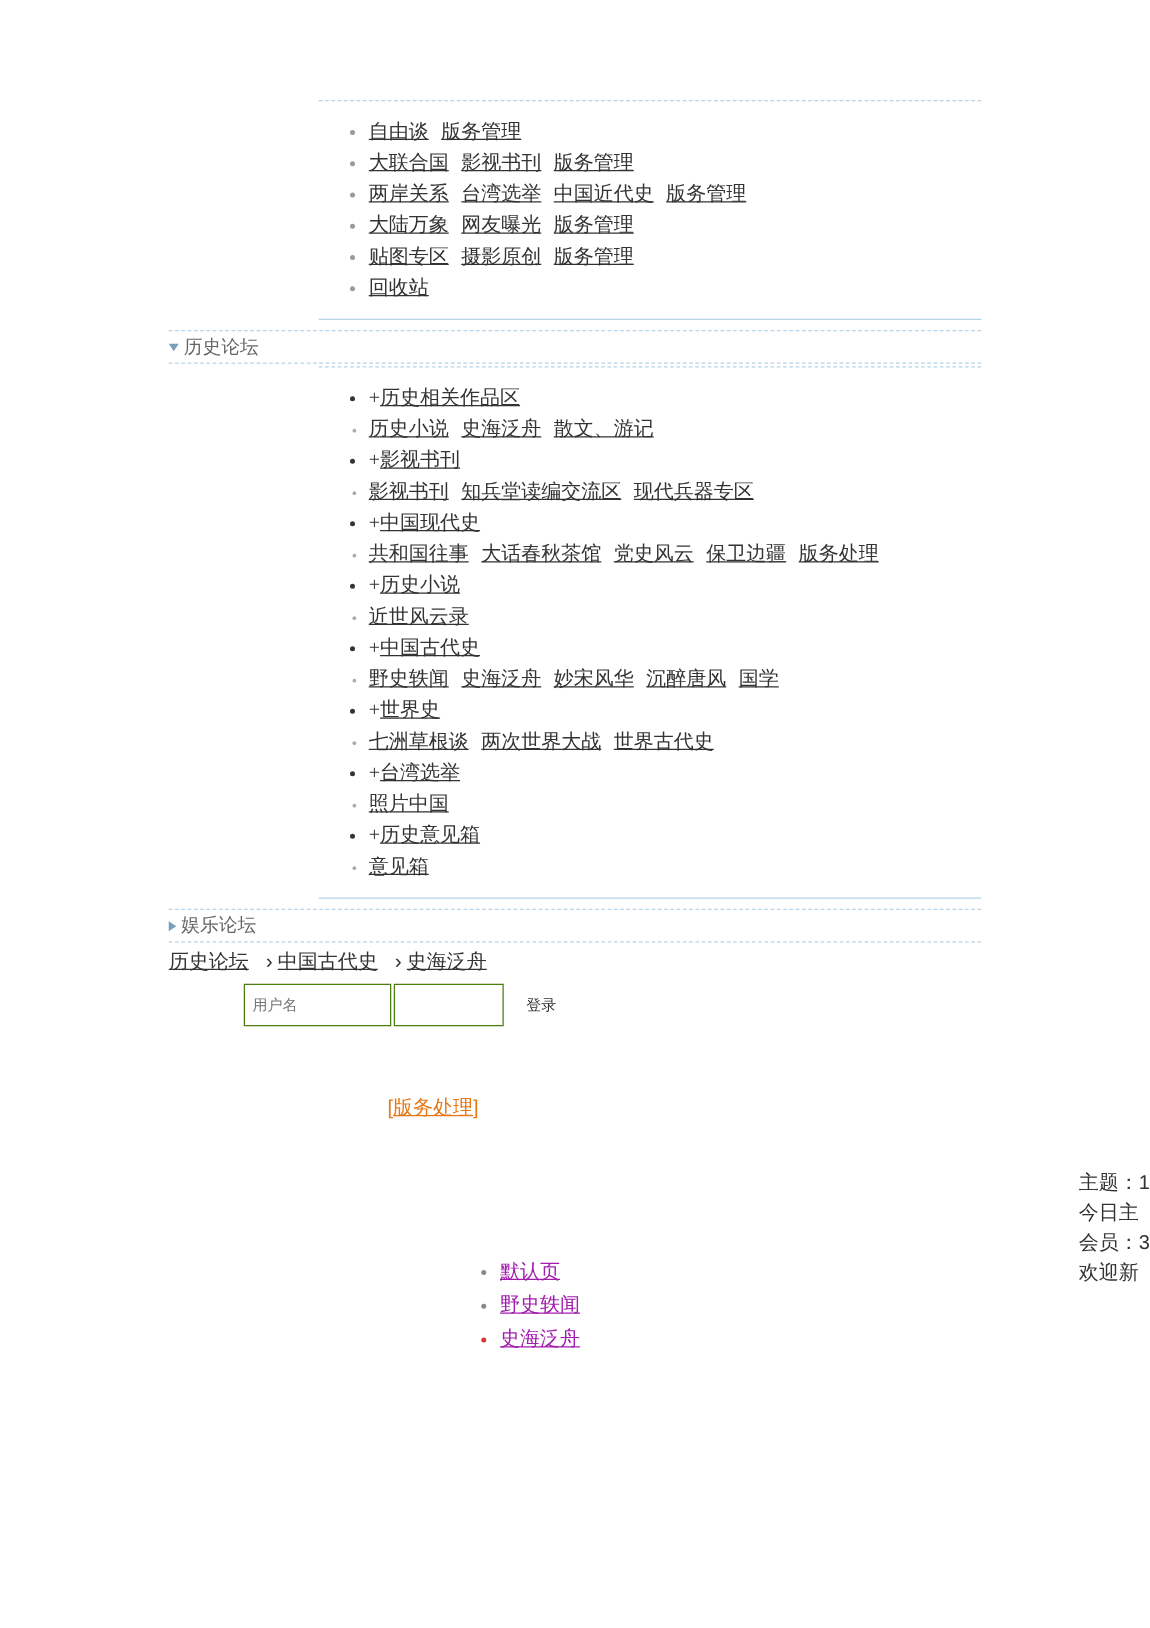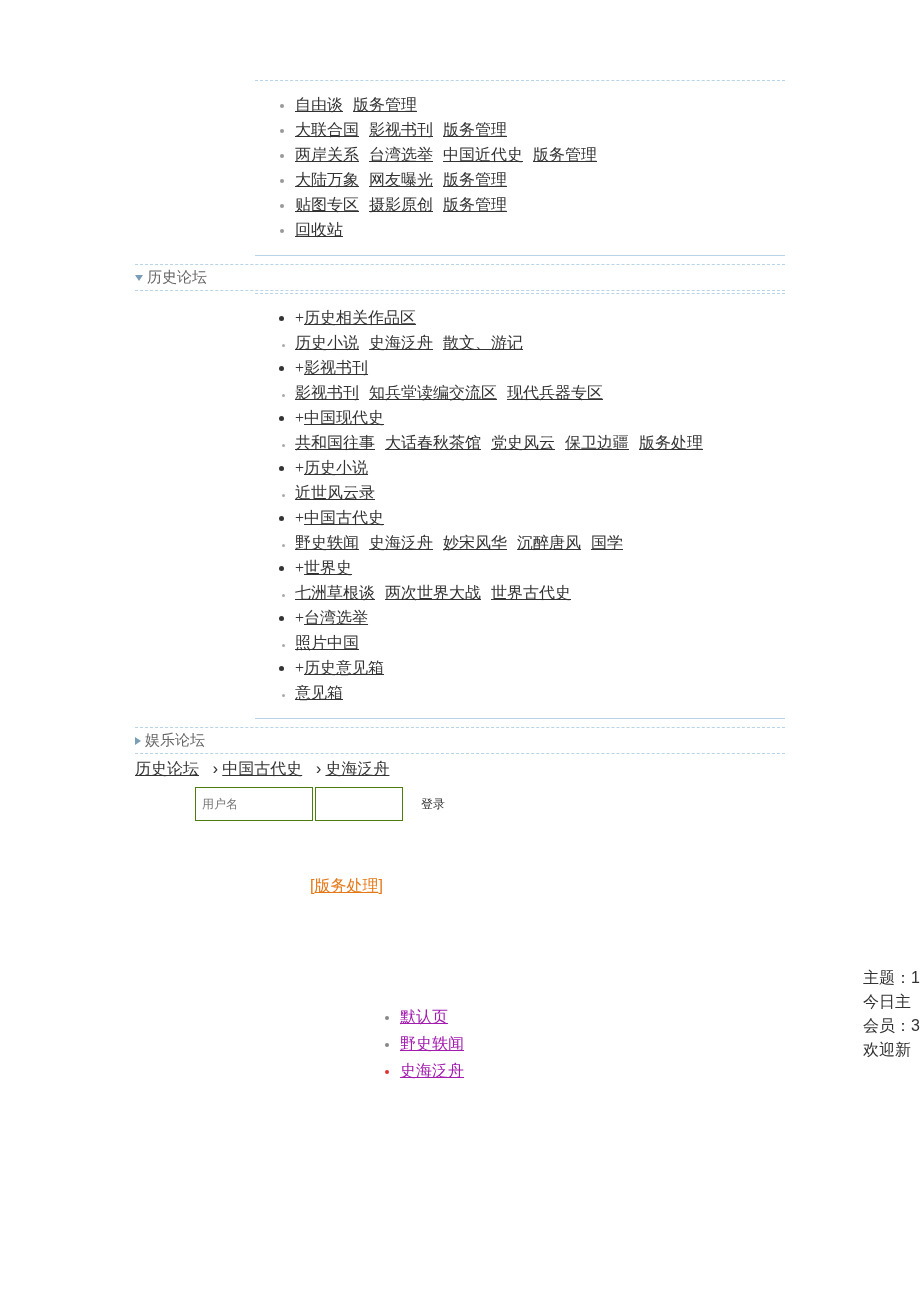--- a/index.html
+++ b/index.html
@@ -88,21 +88,21 @@
 }
 .featured {
   margin: 55px 0 0 310px;
   font-size: 16px;
 }
 .featured .br { color: #e67817; }
 .featured a { color: #e67817; text-decoration: underline; }
 .stats {
   position: absolute;
   right: 0;
-  top: 966px;
+  top: 935px;
   font-size: 16px;
   color: #333;
   line-height: 1.5;
 }
 .tabs {
   margin: 110px auto 0;
   width: 200px;
 }
 .tabs ul { list-style: disc; margin: 0; padding: 0 0 0 40px; }
 .tabs li { margin: 6px 0; }

